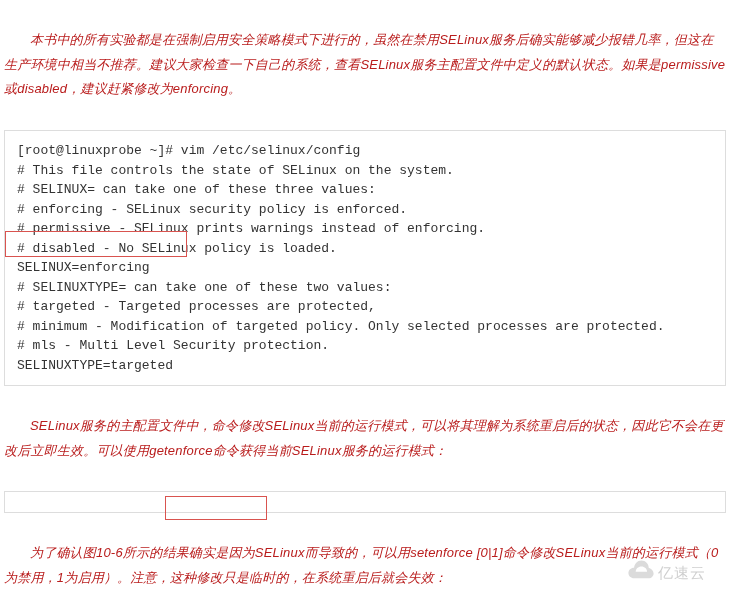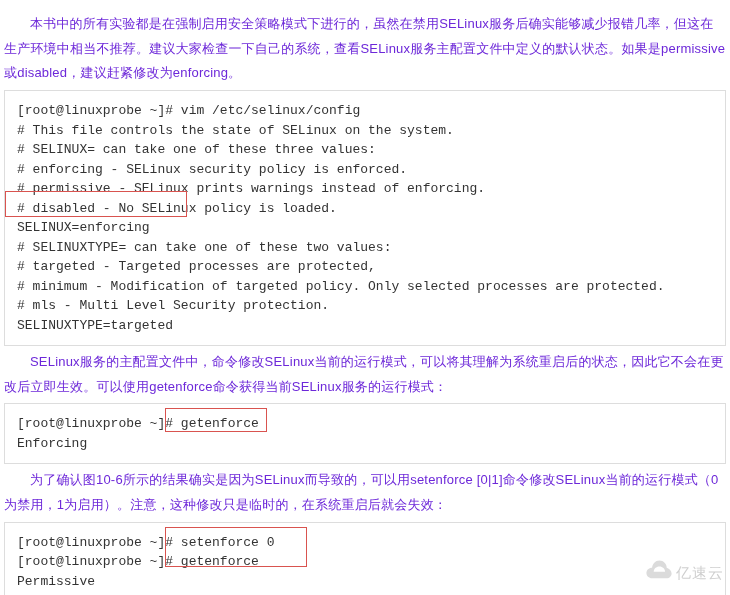--- a/index.html
+++ b/index.html
@@ -6,41 +6,41 @@
     body {
         width: 730px;
         font-family: "Microsoft YaHei", "PingFang SC", Arial, sans-serif;
         font-size: 13px;
         color: #333;
         background: #fff;
         line-height: 1.9;
         padding: 8px 4px 20px 4px;
         position: relative;
     }
-    p.paragraph { margin: 4px 0; text-indent: 2em; color: #6d28d9; letter-spacing: 0.2px; }
+    p.paragraph { margin: 20px 0; text-indent: 2em; color: #b91c1c; letter-spacing: 0.2px; font-style: italic; }
     pre.code-block {
         border: 1px solid #ddd;
         padding: 10px 12px;
-        margin: 4px 0;
+        margin: 28px 0;
         font-family: Consolas, "Courier New", monospace;
         font-size: 13px;
         line-height: 1.5;
         background: #fff;
         color: #333;
         white-space: pre;
         position: relative;
         overflow: visible;
     }
     .highlight-box { position: absolute; border: 1px solid #d9534f; pointer-events: none; }
     .hb1 { left: 0px;   top: 100px; width: 182px; height: 26px; }
     .hb2 { left: 160px; top: 4px;   width: 102px; height: 24px; }
     .hb3 { left: 160px; top: 4px;   width: 142px; height: 40px; }
     .watermark {
         position: fixed;
-        right: 6px; bottom: 6px;
+        right: 24px; bottom: 6px;
         color: #bfbfbf;
         font-size: 15px;
         display: flex; align-items: center; gap: 4px;
         opacity: 0.75;
         pointer-events: none;
         font-weight: 500;
         letter-spacing: 1px;
     }
     .watermark svg { width: 26px; height: 22px; fill: #cfcfcf; }
   </style>
@@ -57,22 +57,21 @@
 # disabled - No SELinux policy is loaded.
 SELINUX=enforcing
 # SELINUXTYPE= can take one of these two values:
 # targeted - Targeted processes are protected,
 # minimum - Modification of targeted policy. Only selected processes are protected.
 # mls - Multi Level Security protection.
 SELINUXTYPE=targeted</span><span class="highlight-box hb1"></span></pre>
 
 <p class="paragraph">SELinux服务的主配置文件中，命令修改SELinux当前的运行模式，可以将其理解为系统重启后的状态，因此它不会在更改后立即生效。可以使用getenforce命令获得当前SELinux服务的运行模式：</p>
 
-<pre class="code-block"><span>[root@linuxprobe ~]# getenforce
-Enforcing</span><span class="highlight-box hb2"></span></pre>
+<pre class="code-block"><span class="highlight-box hb2"></span></pre>
 
 <p class="paragraph">为了确认图10-6所示的结果确实是因为SELinux而导致的，可以用setenforce [0|1]命令修改SELinux当前的运行模式（0为禁用，1为启用）。注意，这种修改只是临时的，在系统重启后就会失效：</p>
 
 <pre class="code-block"><span>[root@linuxprobe ~]# setenforce 0
 [root@linuxprobe ~]# getenforce
 Permissive</span><span class="highlight-box hb3"></span></pre>
 
 <div class="watermark">
   <span>
     <svg viewBox="0 0 64 46">

